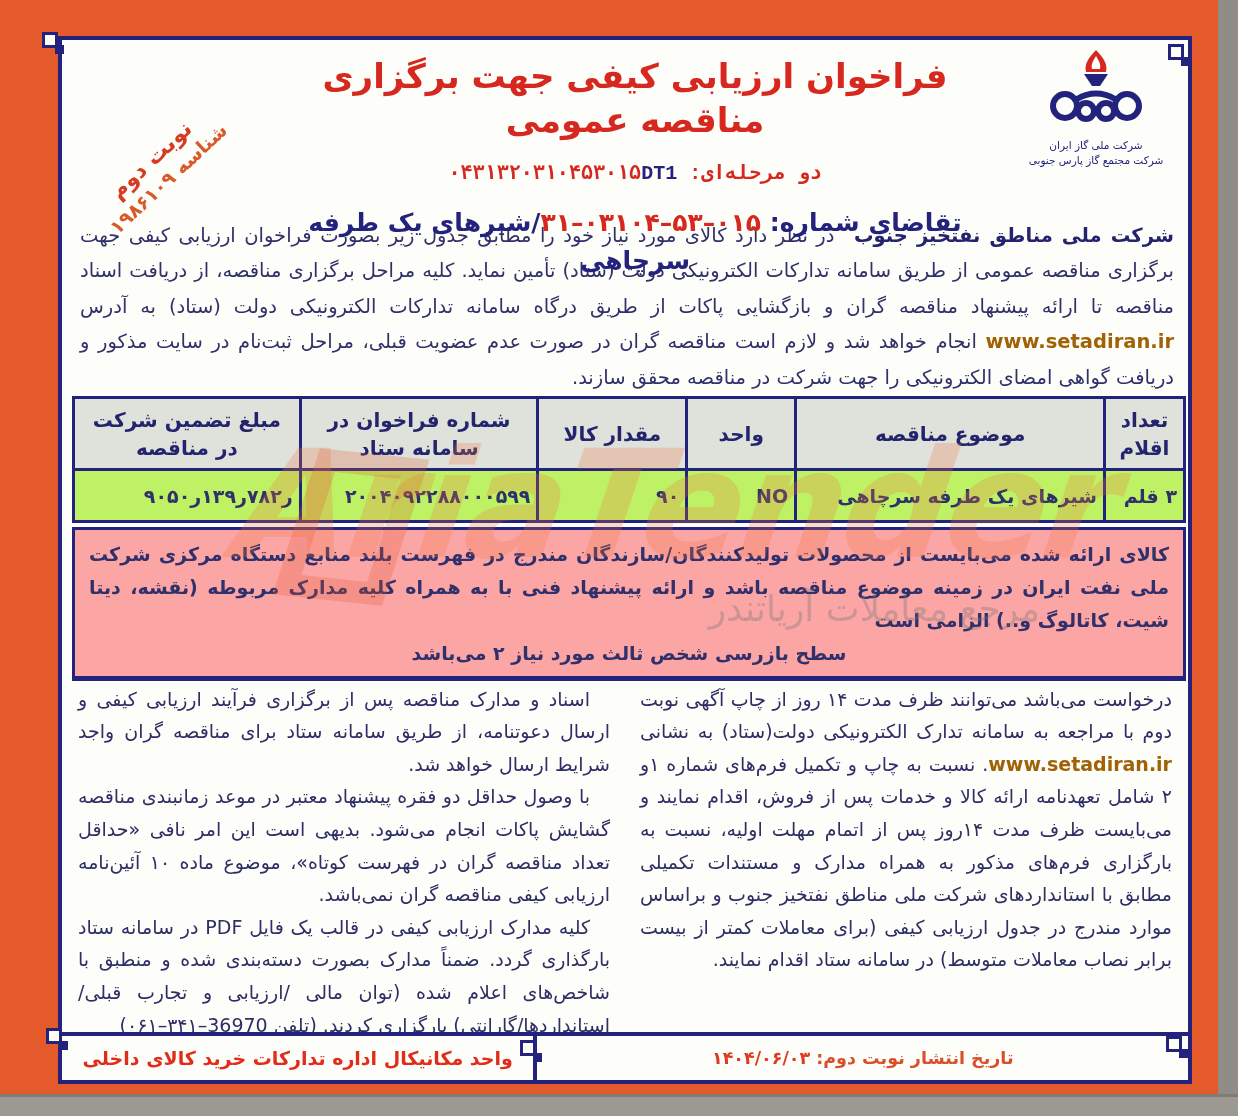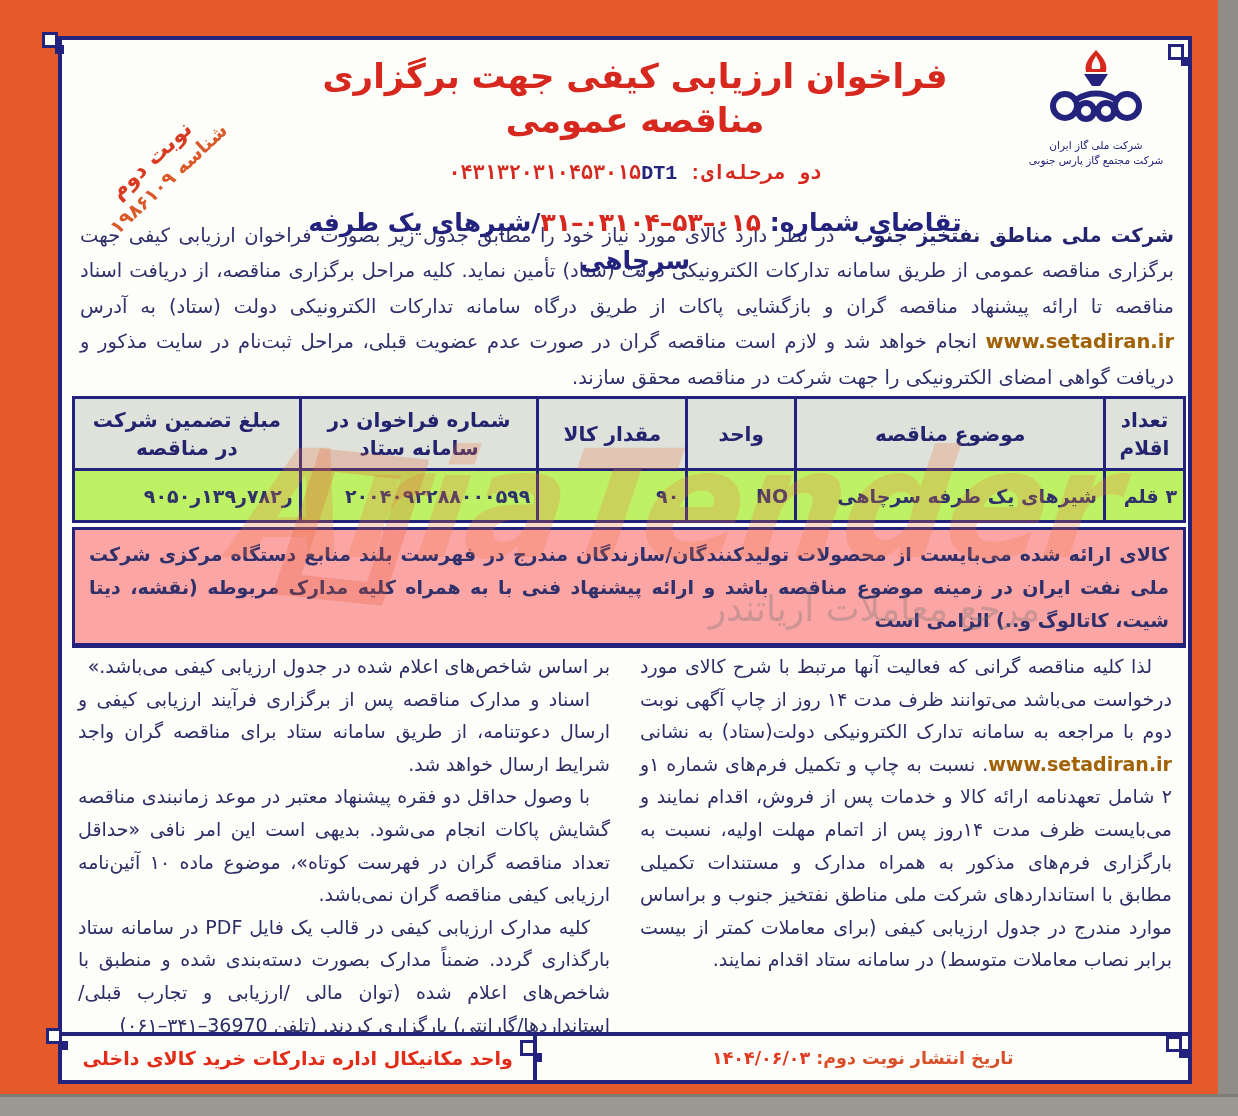--- a/index.html
+++ b/index.html
@@ -156,20 +156,21 @@
         <td>NO</td>
         <td>۹۰</td>
         <td>۲۰۰۴۰۹۲۲۸۸۰۰۰۵۹۹</td>
         <td><span dir="ltr">۹ر۷۸۲ر۱۳۹ر۰۵۰</span></td>
       </tr>
     </tbody>
       </table>
 
     <div class="note">
       <div>کالای ارائه شده می‌بایست از محصولات تولیدکنندگان/سازندگان مندرج در فهرست بلند منابع دستگاه مرکزی شرکت ملی نفت ایران در زمینه موضوع مناقصه باشد و ارائه پیشنهاد فنی با به همراه کلیه مدارک مربوطه (نقشه، دیتا شیت، کاتالوگ و..) الزامی است</div>
+      <div class="center">سطح بازرسی شخص ثالث مورد نیاز ۲ می‌باشد</div>
     </div>
 
     <div class="cols">
       <div class="col">
         <p><span>لذا کلیه مناقصه گرانی که فعالیت آنها مرتبط با شرح کالای مورد درخواست می‌باشد می‌توانند ظرف مدت ۱۴ روز از چاپ آگهی نوبت دوم با مراجعه به سامانه تدارک الکترونیکی دولت(ستاد) به نشانی </span><a class="lnk" href="#">www.setadiran.ir</a><span>. نسبت به چاپ و تکمیل فرم‌های شماره ۱و ۲ شامل تعهدنامه ارائه کالا و خدمات پس از فروش، اقدام نمایند و می‌بایست ظرف مدت ۱۴روز پس از اتمام مهلت اولیه، نسبت به بارگزاری فرم‌های مذکور به همراه مدارک و مستندات تکمیلی مطابق با استانداردهای شرکت ملی مناطق نفتخیز جنوب و براساس موارد مندرج در جدول ارزیابی کیفی (برای معاملات کمتر از بیست برابر نصاب معاملات متوسط) در سامانه ستاد اقدام نمایند.</span></p>
       </div>
       <div class="col">
         <p class="noindent">بر اساس شاخص‌های اعلام شده در جدول ارزیابی کیفی می‌باشد.»</p>
         <p>اسناد و مدارک مناقصه پس از برگزاری فرآیند ارزیابی کیفی و ارسال دعوتنامه، از طریق سامانه ستاد برای مناقصه گران واجد شرایط ارسال خواهد شد.</p>
         <p>با وصول حداقل دو فقره پیشنهاد معتبر در موعد زمانبندی مناقصه گشایش پاکات انجام می‌شود. بدیهی است این امر نافی «حداقل تعداد مناقصه گران در فهرست کوتاه»، موضوع ماده ۱۰ آئین‌نامه ارزیابی کیفی مناقصه گران نمی‌باشد.</p>

